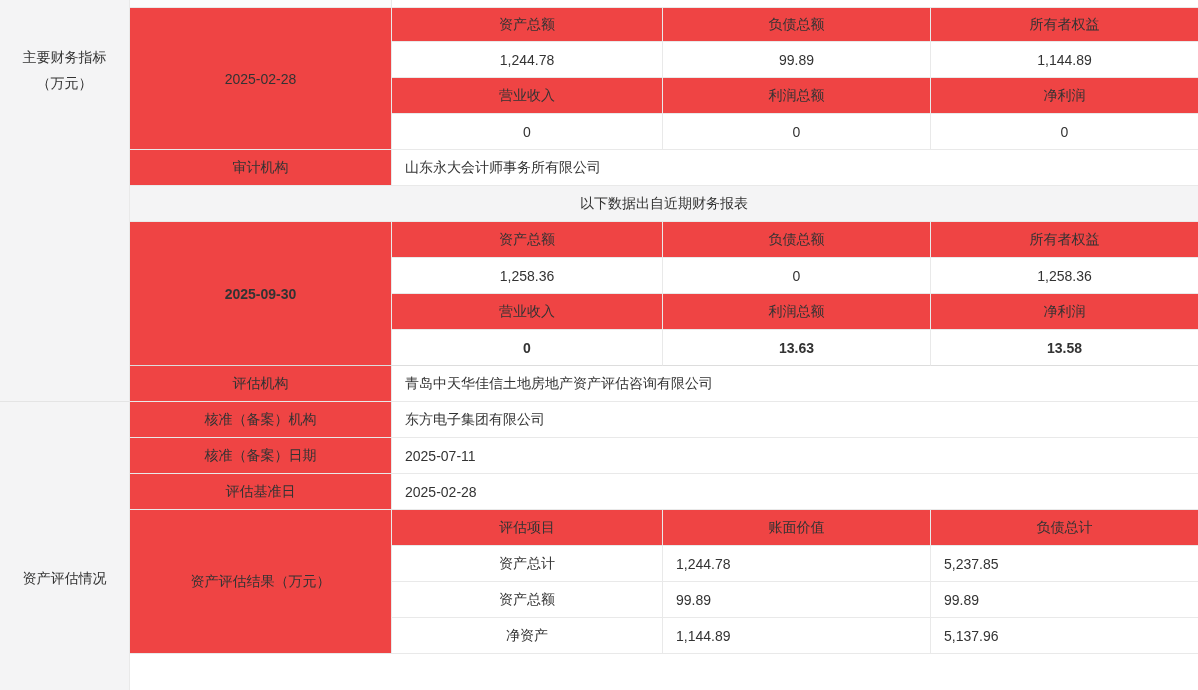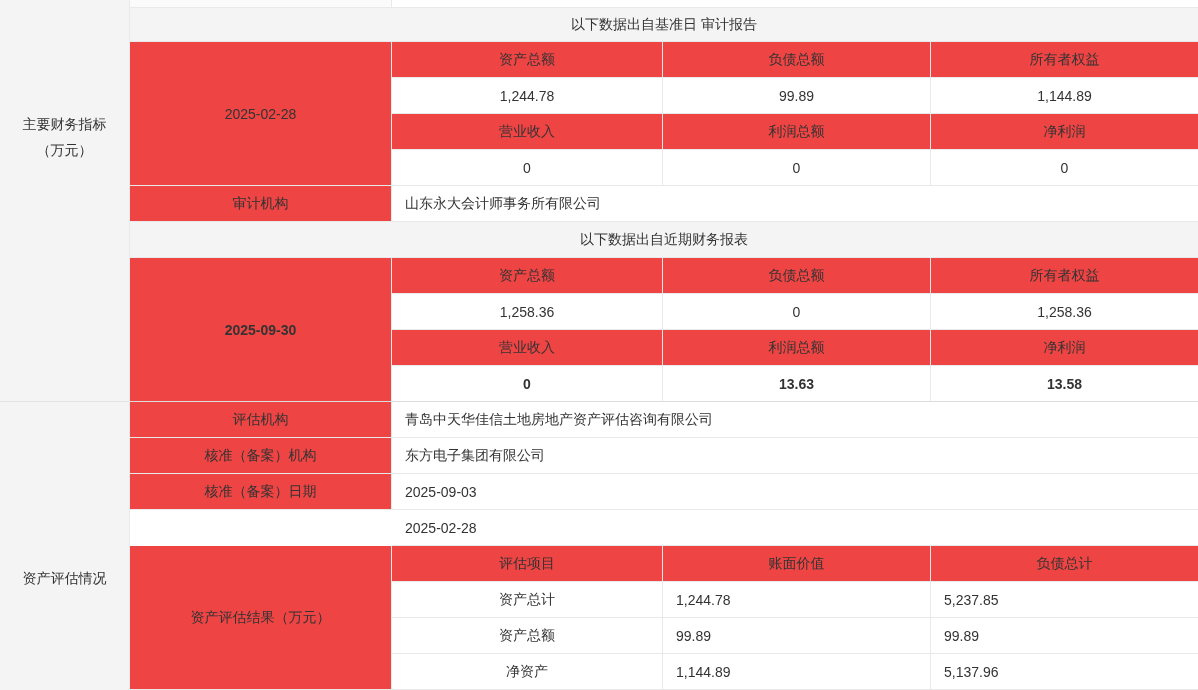--- a/index.html
+++ b/index.html
@@ -21,21 +21,21 @@
   .sidebar {
     width: 130px;
     flex: 0 0 130px;
     background: #f4f4f5;
     border-right: 1px solid #e9e9e9;
   }
   .sidebar .section-1 {
     height: 402px;
     border-bottom: 1px solid #e4e4e4;
     text-align: center;
-    padding-top: 111px;
+    padding-top: 44px;
     font-size: 14px;
     line-height: 26px;
   }
   .sidebar .section-2 {
     height: 288px;
     text-align: center;
     padding-top: 166px;
     font-size: 14px;
     line-height: 20px;
   }
@@ -86,21 +86,20 @@
     <div class="section-2">
       <div>资产评估情况</div>
     </div>
   </div>
 
   <div class="grid">
 
     <div class="c lighter"></div>
     <div class="c white wide"></div>
 
-    <div class="c banner">以下数据出自基准日 审计报告</div>
 
     <div class="c gray span4">2025-02-28</div>
 
     <div class="c gray">资产总额</div>
     <div class="c gray">负债总额</div>
     <div class="c gray lastcol">所有者权益</div>
 
     <div class="c white">1,244.78</div>
     <div class="c white">99.89</div>
     <div class="c white lastcol">1,144.89</div>
@@ -136,22 +135,23 @@
     <div class="c white section-end">13.63</div>
     <div class="c white lastcol section-end">13.58</div>
 
     <div class="c gray">评估机构</div>
     <div class="c white wide left">青岛中天华佳信土地房地产资产评估咨询有限公司</div>
 
     <div class="c gray">核准（备案）机构</div>
     <div class="c white wide left">东方电子集团有限公司</div>
 
     <div class="c gray">核准（备案）日期</div>
-    <div class="c white wide left">2025-09-03</div>
+    <div class="c white wide left">2025-07-11</div>
 
+    <div class="c gray">评估基准日</div>
     <div class="c white wide left">2025-02-28</div>
 
     <div class="c gray span4">资产评估结果（万元）</div>
 
     <div class="c gray">评估项目</div>
     <div class="c gray">账面价值</div>
     <div class="c gray lastcol">负债总计</div>
 
     <div class="c white">资产总计</div>
     <div class="c white left">1,244.78</div>

